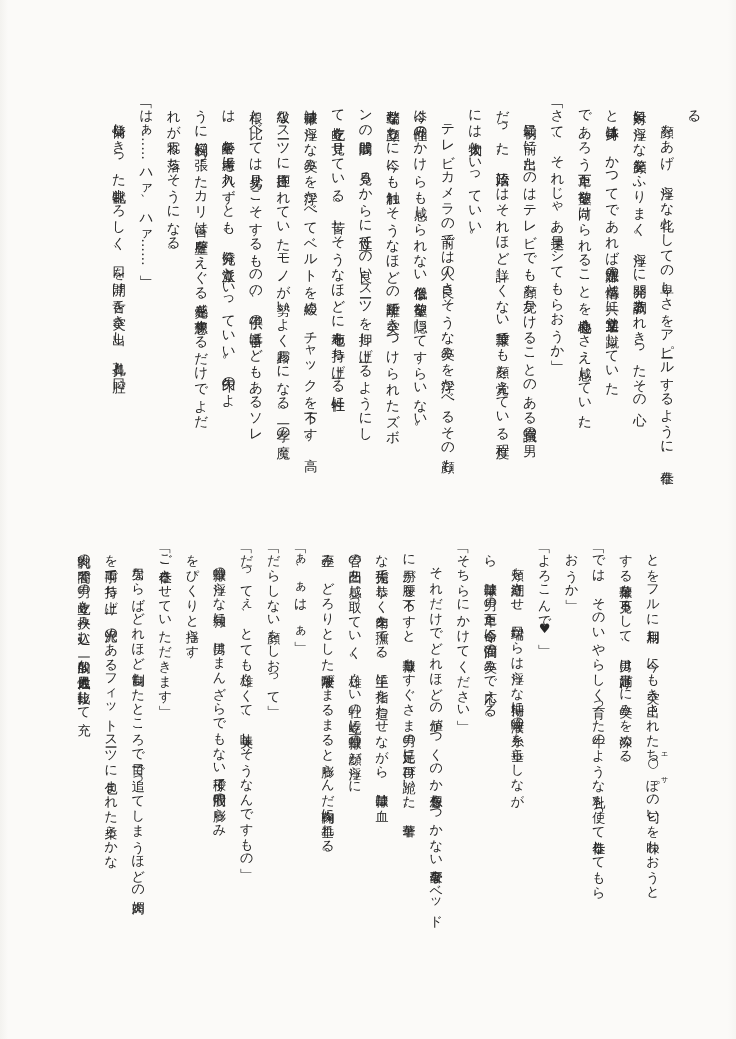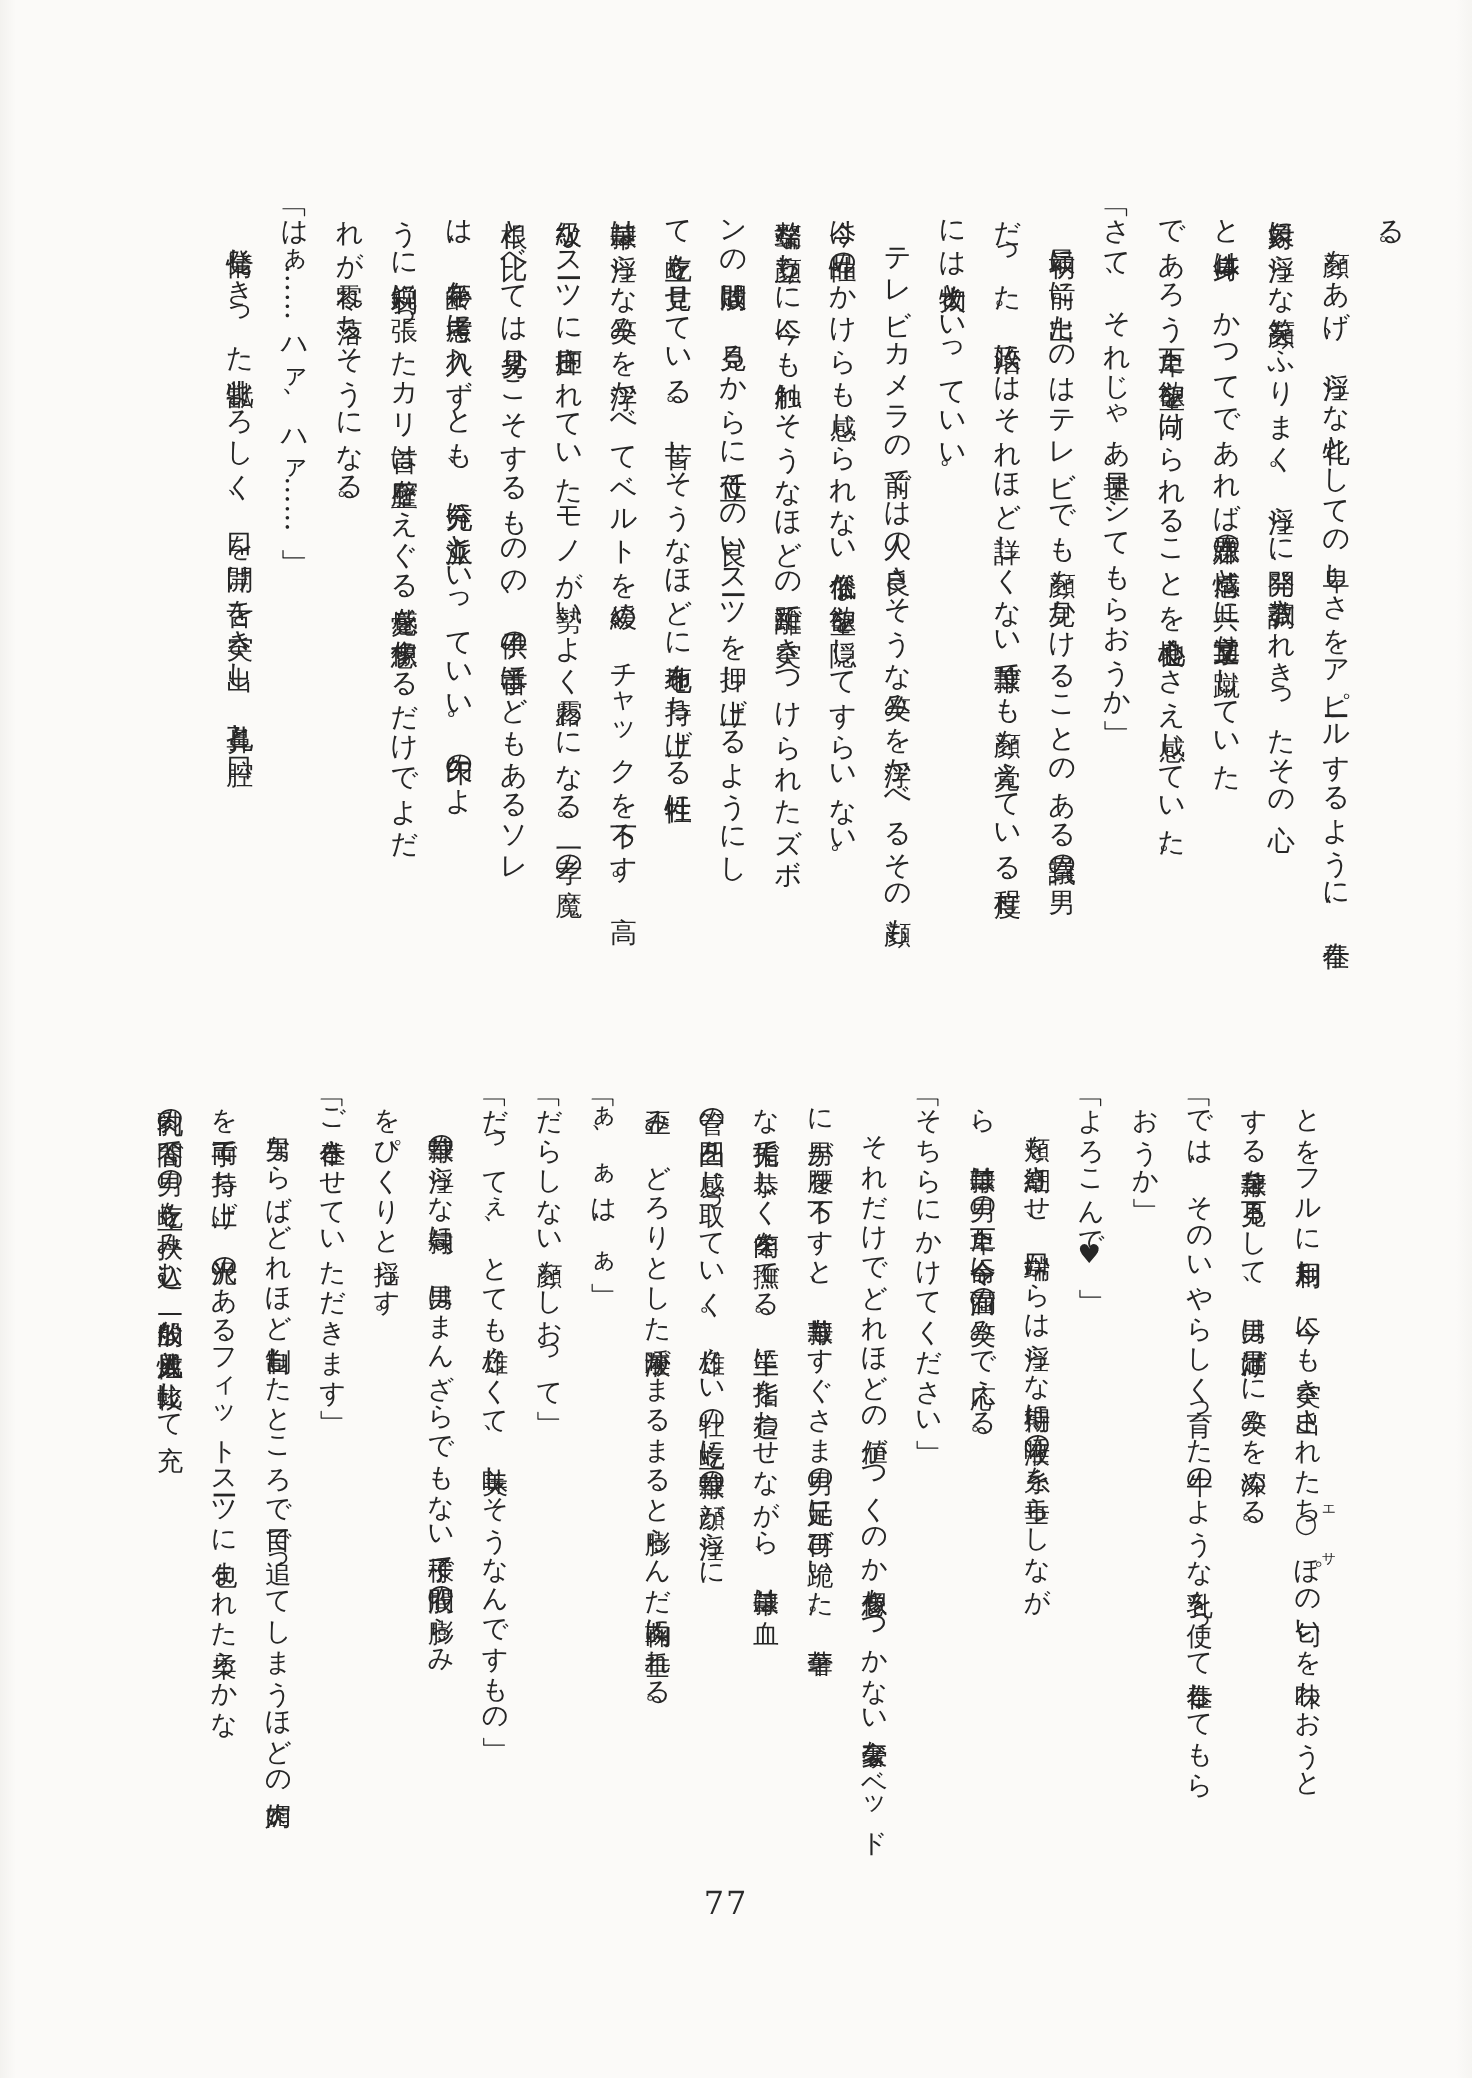--- a/index.html
+++ b/index.html
@@ -110,14 +110,13 @@
       <div class="line">「だらしない顔をしおって」</div>
       <div class="line">「だってぇ、とても雄々しくて、美味しそうなんですもの」</div>
       <div class="line indent">隷華の淫らな隷句に、男はまんざらでもない様子で股間の膨らみ</div>
       <div class="line">をぴくりと揺らす。</div>
       <div class="line">「ご奉仕させていただきます」</div>
       <div class="line indent">男ならばどれほど自制したところで目で追ってしまうほどの媚肉</div>
       <div class="line">を両手で持ち上げ、光沢のあるフィットスーツに包まれた柔らかな</div>
       <div class="line">乳肉の谷間で男の屹立を挟み込む。一般的な成人男性と比較して充</div>
     </div>
 
-  <div class="page-number">77</div>
 </div>
 
 </body></html>

